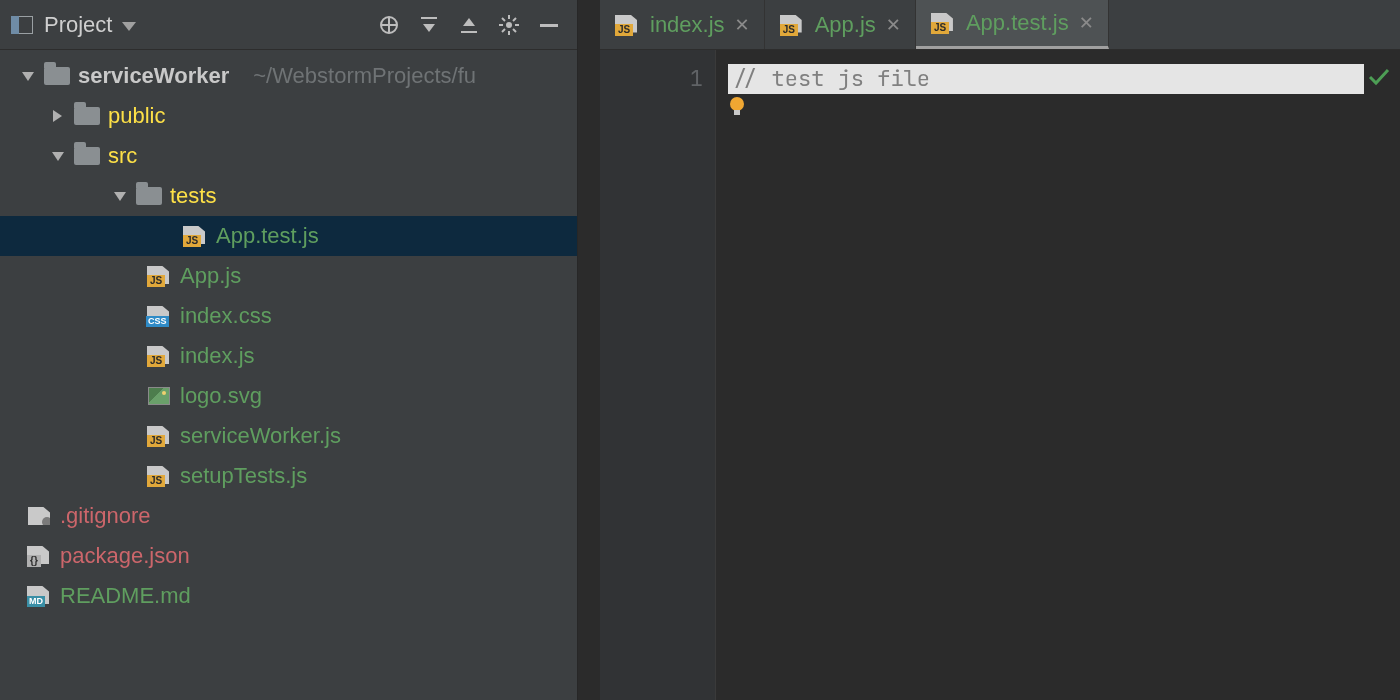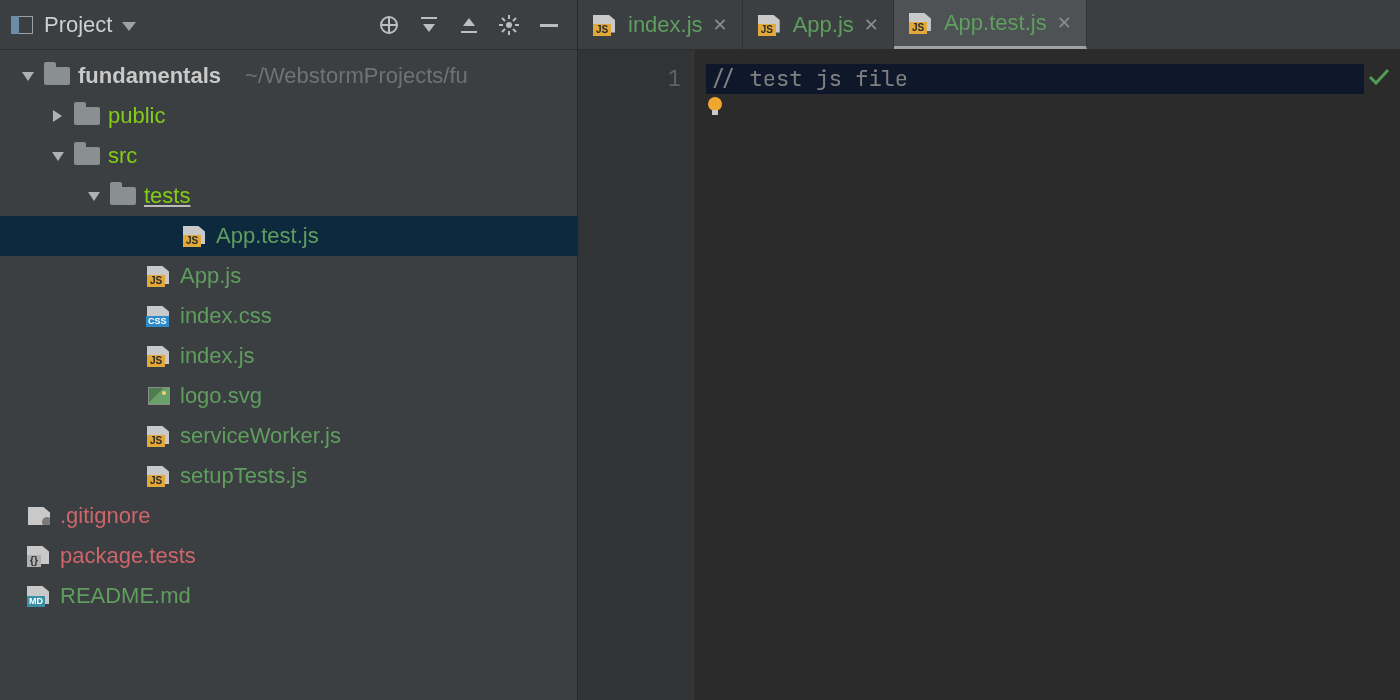--- a/index.html
+++ b/index.html
@@ -7,21 +7,21 @@
   body {
     font-family: "Segoe UI", Arial, sans-serif;
     background: #2b2b2b;
     color: #bbbbbb;
     display: flex;
     flex-direction: column;
     font-size: 22px;
   }
 
   
-  .layout { display: flex; flex: 1; height: 100%; }
+  .layout { display: flex; flex: 1; height: 100%; gap: 22px; }
   .sidebar {
     width: 578px;
     display: flex;
     flex-direction: column;
     background: #3c3f41;
     border-right: 1px solid #272727;
   }
   .side-header {
     height: 50px;
     display: flex;
@@ -54,29 +54,29 @@
     font-size: 22px;
     overflow: hidden;
   }
   .tree .row.selected { background: #0d293e; }
   .tree .row .arrow {
     width: 20px; display: inline-flex; align-items: center; justify-content: center;
     color: #b0b0b0; margin-right: 4px;
   }
   .tree .row .arrow.hidden { visibility: hidden; }
   .tree .row .ficon { width: 30px; display: inline-flex; align-items:center; justify-content:center; margin-right: 6px; }
-  .tree .row .label { color: #84cc16; }
+  .tree .row .label { color: #fde047; }
   .tree .row .label.bold { font-weight: 700; color: #c9c9c9; }
   .tree .row .label.green { color: #5f9e5f; }
   .tree .row .label.red   { color: #cc666b; }
   .tree .row .pathhint { color: #6f7375; margin-left: 24px; font-weight: 400; }
 
   .indent-0 { padding-left: 18px; }
   .indent-1 { padding-left: 48px; }
-  .indent-2 { padding-left: 84px; text-decoration: underline; }
+  .indent-2 { padding-left: 110px; }
   .indent-s { padding-left: 156px; } 
   .indent-src { padding-left: 120px; }
   .indent-root { }
 
   
   .editor-area {
     flex: 1;
     display: flex;
     flex-direction: column;
     background: #2b2b2b;
@@ -114,21 +114,21 @@
     border-right: 1px solid #3a3a3a;
     position: relative;
   }
   .gutter .ln { height: 30px; line-height: 30px; }
   .code {
     flex:1;
     padding: 14px 0 0 12px;
     position: relative;
     color: #808080;
   }
-  .code .line1 { height: 30px; line-height: 30px; background: #0f172a; padding-left:4px; margin-right: 36px;}
+  .code .line1 { height: 30px; line-height: 30px; background: #e5e5e5; padding-left:4px; margin-right: 36px;}
   .bulb {
     position: absolute; left: 12px; top: 46px;
     color: #f0a732;
     font-size: 20px;
   }
   .status-check {
     position: absolute; right: 10px; top: 14px;
     color: #4d9e55;
   }
 
@@ -233,21 +233,21 @@
 
       <div class="row indent-0">
         <span class="arrow">
             <svg width="12" height="12">
               <polygon points="0,2 12,2 6,11" fill="#b0b0b0"></polygon>
             </svg>
           </span>
         <span class="ficon">
             <span class="folder"></span>
           </span>
-        <span class="label bold">fundamentals</span>
+        <span class="label bold">serviceWorker</span>
         <span class="pathhint">~/WebstormProjects/fu</span>
       </div>
       <div id="tree-body">
           <div class="row indent-1">
             <span class="arrow">
               <svg width="10" height="12">
                 <polygon points="0,0 9,6 0,12" fill="#b0b0b0"></polygon>
               </svg>
             </span>
             <span class="ficon">
@@ -331,21 +331,21 @@
             <span class="ficon">
               <span class="fileplain"></span>
             </span>
             <span class="label red">.gitignore</span>
           </div>
           <div class="row indent-root">
             <span class="arrow hidden"></span>
             <span class="ficon">
               <span class="jsonicon"></span>
             </span>
-            <span class="label red">package.tests</span>
+            <span class="label red">package.json</span>
           </div>
           <div class="row indent-root">
             <span class="arrow hidden"></span>
             <span class="ficon">
               <span class="mdicon"></span>
             </span>
             <span class="label green">README.md</span>
           </div>
         </div>
 

